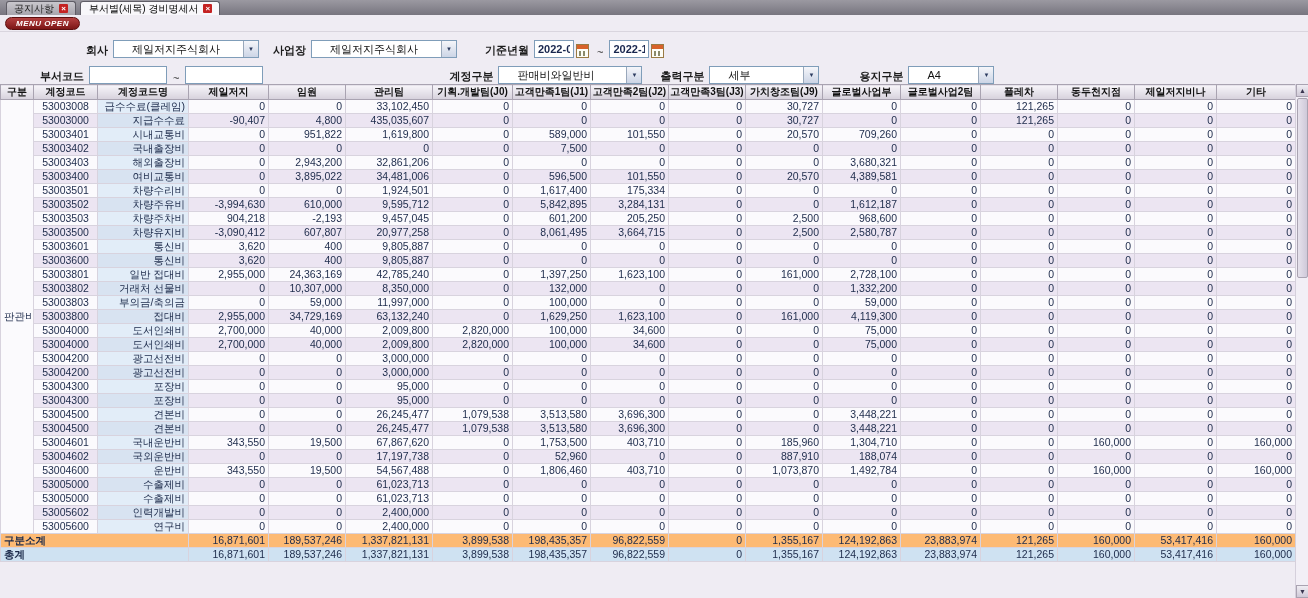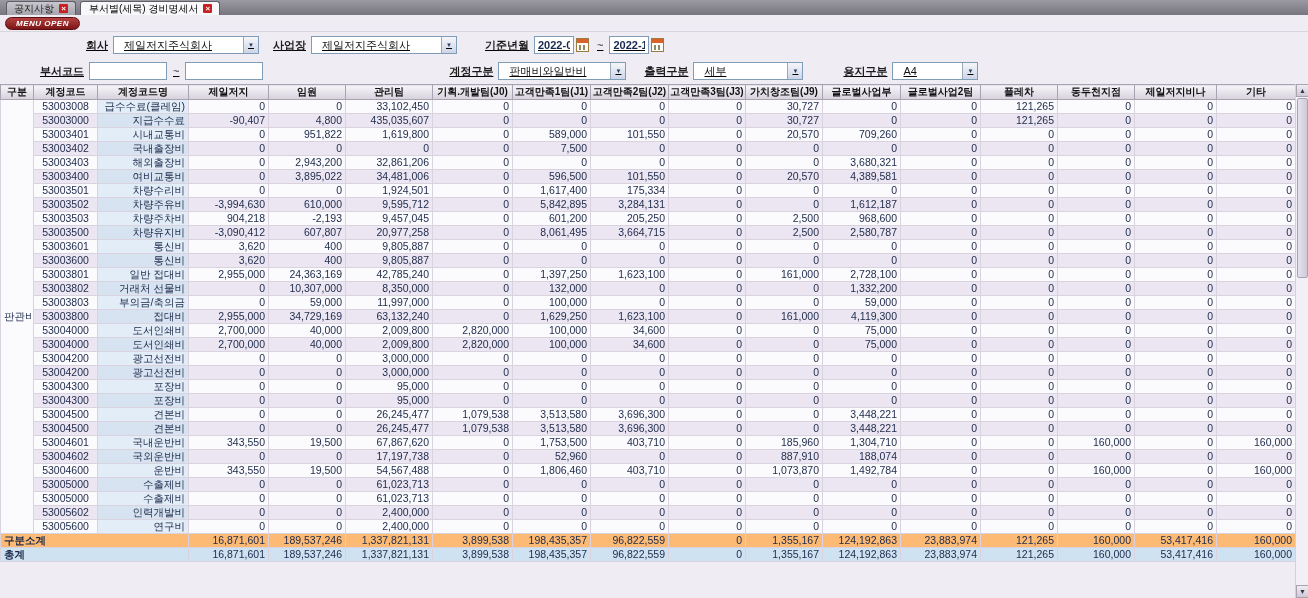--- a/index.html
+++ b/index.html
@@ -19,26 +19,26 @@
 
   
   .menustrip { height:17px; background:#efecf3; border-bottom:1px solid #d9d5de;
     display:flex; align-items:center; padding-left:5px; }
   .menu-open { background:linear-gradient(#b44040,#7c1616); color:#fff; font-size:8px;
     font-weight:bold; font-style:italic; padding:1px 10px; border-radius:8px;
     border:1px solid #5c0e0e; letter-spacing:.5px; }
 
   
   .filters { height:52px; background:#efecf3; }
-  .frow { display:flex; align-items:center; height:26px;text-decoration:underline; }
+  .frow { display:flex; align-items:flex-end; height:26px; }
   .frow1 { padding-left:86px; }
   .frow2 { padding-left:40px; }
   .flabel { font-weight:bold; color:#1c1c1c; font-size:11px; margin-right:5px; white-space:nowrap; }
   .combo { display:flex; align-items:center; border:1px solid #7f9db9; background:#fff; height:18px; }
-  .combo-text { flex:1; padding:0 10px; font-size:11px; white-space:nowrap; overflow:hidden; color:#111; }
+  .combo-text { flex:1; padding:0 18px; font-size:11px; white-space:nowrap; overflow:hidden; color:#111; }
   .combo-btn { width:15px; height:100%; background:linear-gradient(#f5f6fa,#ccd5e6);
     border-left:1px solid #99a8bb; display:flex; align-items:center; justify-content:center;
     font-size:6px; color:#2c3c60; }
   .tinput { border:1px solid #7f9db9; background:#fff; height:18px; font-size:11px;
     padding:0 3px; font-family:inherit; }
   .dateinput { width:40px; text-align:center; color:#18264e; font-weight:bold; }
   .deptinput { width:78px; }
   .tilde { margin:0 6px; font-size:11px; color:#333; }
   .calicon { width:13px; height:14px; margin:0 2px; position:relative;
     background:#fdfdf6; border:1px solid #9a7b44; display:inline-block; }
@@ -111,21 +111,21 @@
     <span class="tilde">~</span>
     <input class="tinput dateinput" value="2022-12" style="">
     <span class="calicon"></span>
   </div>
   <div class="frow frow2">
     <span class="flabel">부서코드</span>
     <input class="tinput deptinput" value="" style="">
     <span class="tilde">~</span>
     <input class="tinput deptinput" value="" style="">
     <span class="flabel" style="margin-left:186px">계정구분</span>
-    <div class="combo" style="width:128px">
+    <div class="combo" style="width:144px">
       <span class="combo-text">판매비와일반비</span>
       <span class="combo-btn">▼</span>
     </div>
     <span class="flabel" style="margin-left:18px">출력구분</span>
     <div class="combo" style="width:110px">
       <span class="combo-text">세부</span>
       <span class="combo-btn">▼</span>
     </div>
     <span class="flabel" style="margin-left:40px">용지구분</span>
     <div class="combo" style="width:86px">

